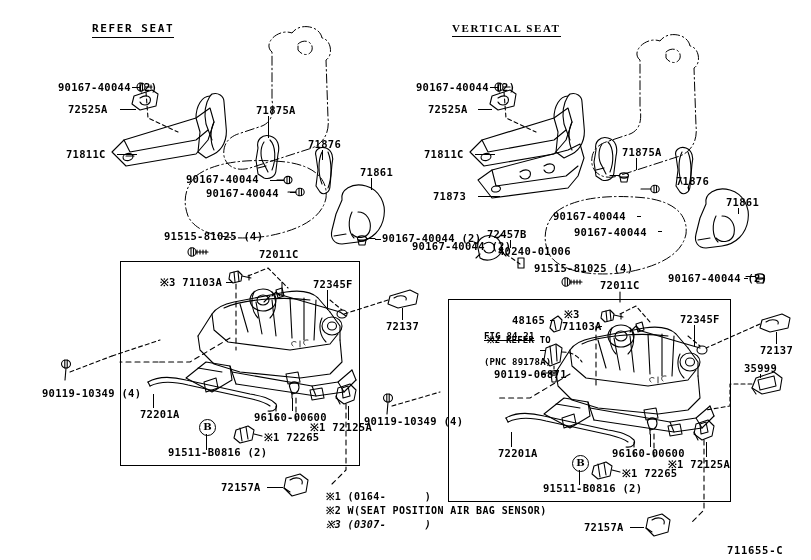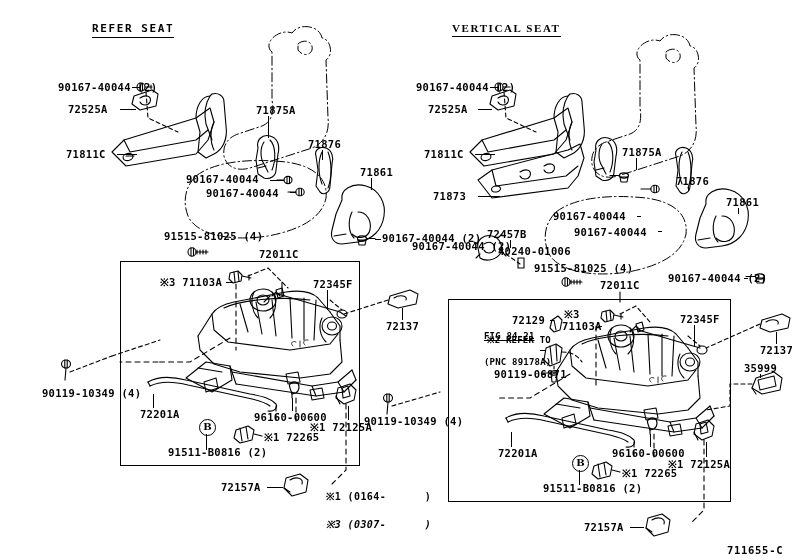--- a/index.html
+++ b/index.html
@@ -516,21 +516,21 @@
 
   <div class="lbl" style="left:487px;top:228px;">72457B</div>
   <div class="vln" style="left:510px;top:240px;height:8px;"></div>
 
   <div class="lbl" style="left:498px;top:245px;">40240-01006</div>
 
   <div class="lbl" style="left:534px;top:262px;">91515-81025 (4)</div>
 
   <div class="lbl" style="left:600px;top:279px;">72011C</div>
 
-  <div class="lbl" style="left:512px;top:314px;">72129</div>
+  <div class="lbl" style="left:512px;top:314px;">48165</div>
   <div class="ln" style="left:550px;top:320px;width:4px;"></div>
 
   <div class="lbl" style="left:564px;top:308px;">※3</div>
   <div class="lbl" style="left:562px;top:320px;">71103A</div>
   <div class="ln" style="left:598px;top:326px;width:4px;"></div>
 
   <div class="lbl tiny" style="left:470px;top:334px;margin-left:17px;">※2 REFER TO</div>
   <div class="lbl tiny" style="left:484px;top:330px;text-decoration:underline;">FIG 84-21</div>
   <div class="lbl tiny" style="left:484px;top:356px;">(PNC 89178A)</div>
   <div class="ln" style="left:540px;top:350px;width:6px;"></div>
@@ -562,17 +562,18 @@
   <div class="vln" style="left:706px;top:442px;height:15px;"></div>
 
   <div class="lbl" style="left:622px;top:467px;">※1 72265</div>
 
   <div class="lbl" style="left:584px;top:521px;">72157A</div>
   <div class="ln" style="left:630px;top:527px;width:14px;"></div>
 
   <div class="lbl" style="left:364px;top:415px;">90119-10349 (4)</div>
 
   <div class="footnote" style="left:326px;top:490px;">※1 (0164-      )</div>
+  <div class="footnote" style="left:326px;top:504px;">※2 W(SEAT POSITION AIR BAG SENSOR)</div>
   <div class="footnote" style="left:326px;top:518px;font-style:italic;">※3 (0307-      )</div>
 
   <div class="docref" style="left:727px;top:544px;">711655-C</div>
 
 </div>
 
 </body></html>

